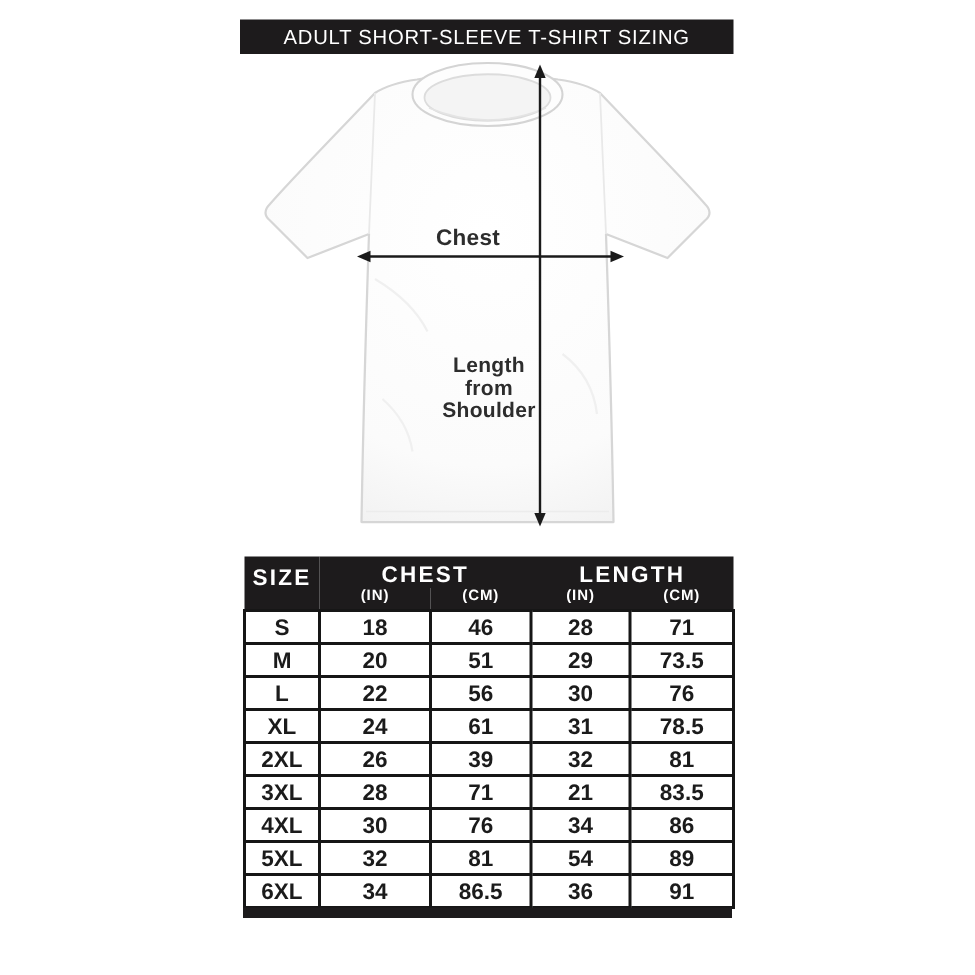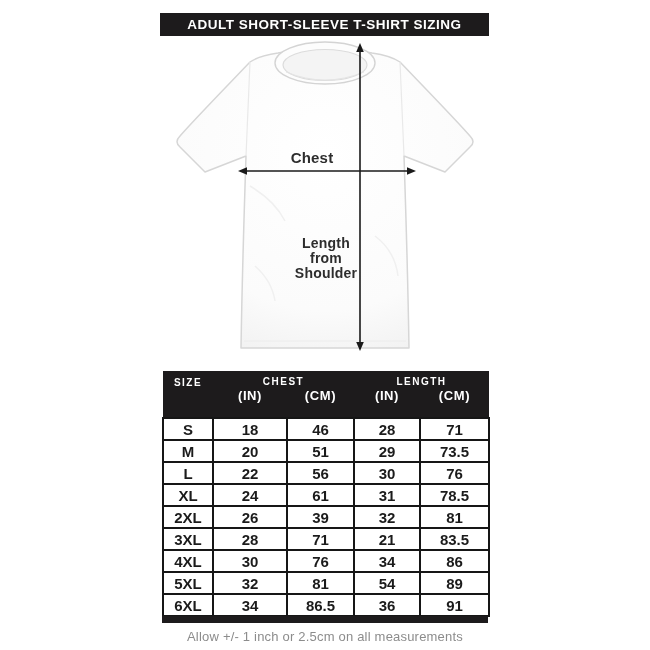--- a/index.html
+++ b/index.html
@@ -14,21 +14,21 @@
   .page { position: absolute; inset: 0; }
 
   
   .title-bar {
     position: absolute;
     left: 160px; top: 13px;
     width: 329px; height: 23px;
     background: #1d1b1c;
     color: #ffffff;
     display: flex; align-items: center; justify-content: center;
-    font-size: 13.5px; font-weight: bold;
+    font-size: 13.5px; font-weight: normal;
     letter-spacing: 0.5px;
     white-space: nowrap;
   }
 
   
   .illustration {
     position: absolute;
     left: 160px; top: 36px;
     width: 330px; height: 335px;
   }
@@ -52,35 +52,35 @@
     table-layout: fixed;
   }
   table.size-table thead th {
     background: #1d1b1c;
     color: #ffffff;
     border: 0;
     padding: 0;
     font-weight: bold;
   }
   thead tr.head-main th {
-    font-size: 10px;
+    font-size: 15px;
     letter-spacing: 1.5px;
     height: 17px;
     padding-top: 4px;
     vertical-align: middle;
   }
   thead tr.head-main th.size-head {
     vertical-align: top;
     padding-top: 6px;
   }
   thead tr.head-units th {
-    font-size: 13px;
+    font-size: 10px;
     letter-spacing: 0.6px;
     height: 13px;
-    padding-bottom: 14px;
+    padding-bottom: 3px;
     vertical-align: top;
   }
   table.size-table tbody td {
     border: 2px solid #161616;
     text-align: center;
     vertical-align: middle;
     font-size: 15px;
     font-weight: bold;
     color: #1b1b1b;
     height: 22px;
@@ -251,15 +251,14 @@
           <td>34</td>
           <td>86.5</td>
           <td>36</td>
           <td>91</td>
         </tr>
       </tbody>
     </table>
     <div class="bottom-bar"></div>
   </div>
 
-  <div class="footer-note">Allow +/- 1 inch or 2.5cm on all measurements</div>
 
 </div>
 
 </body></html>

